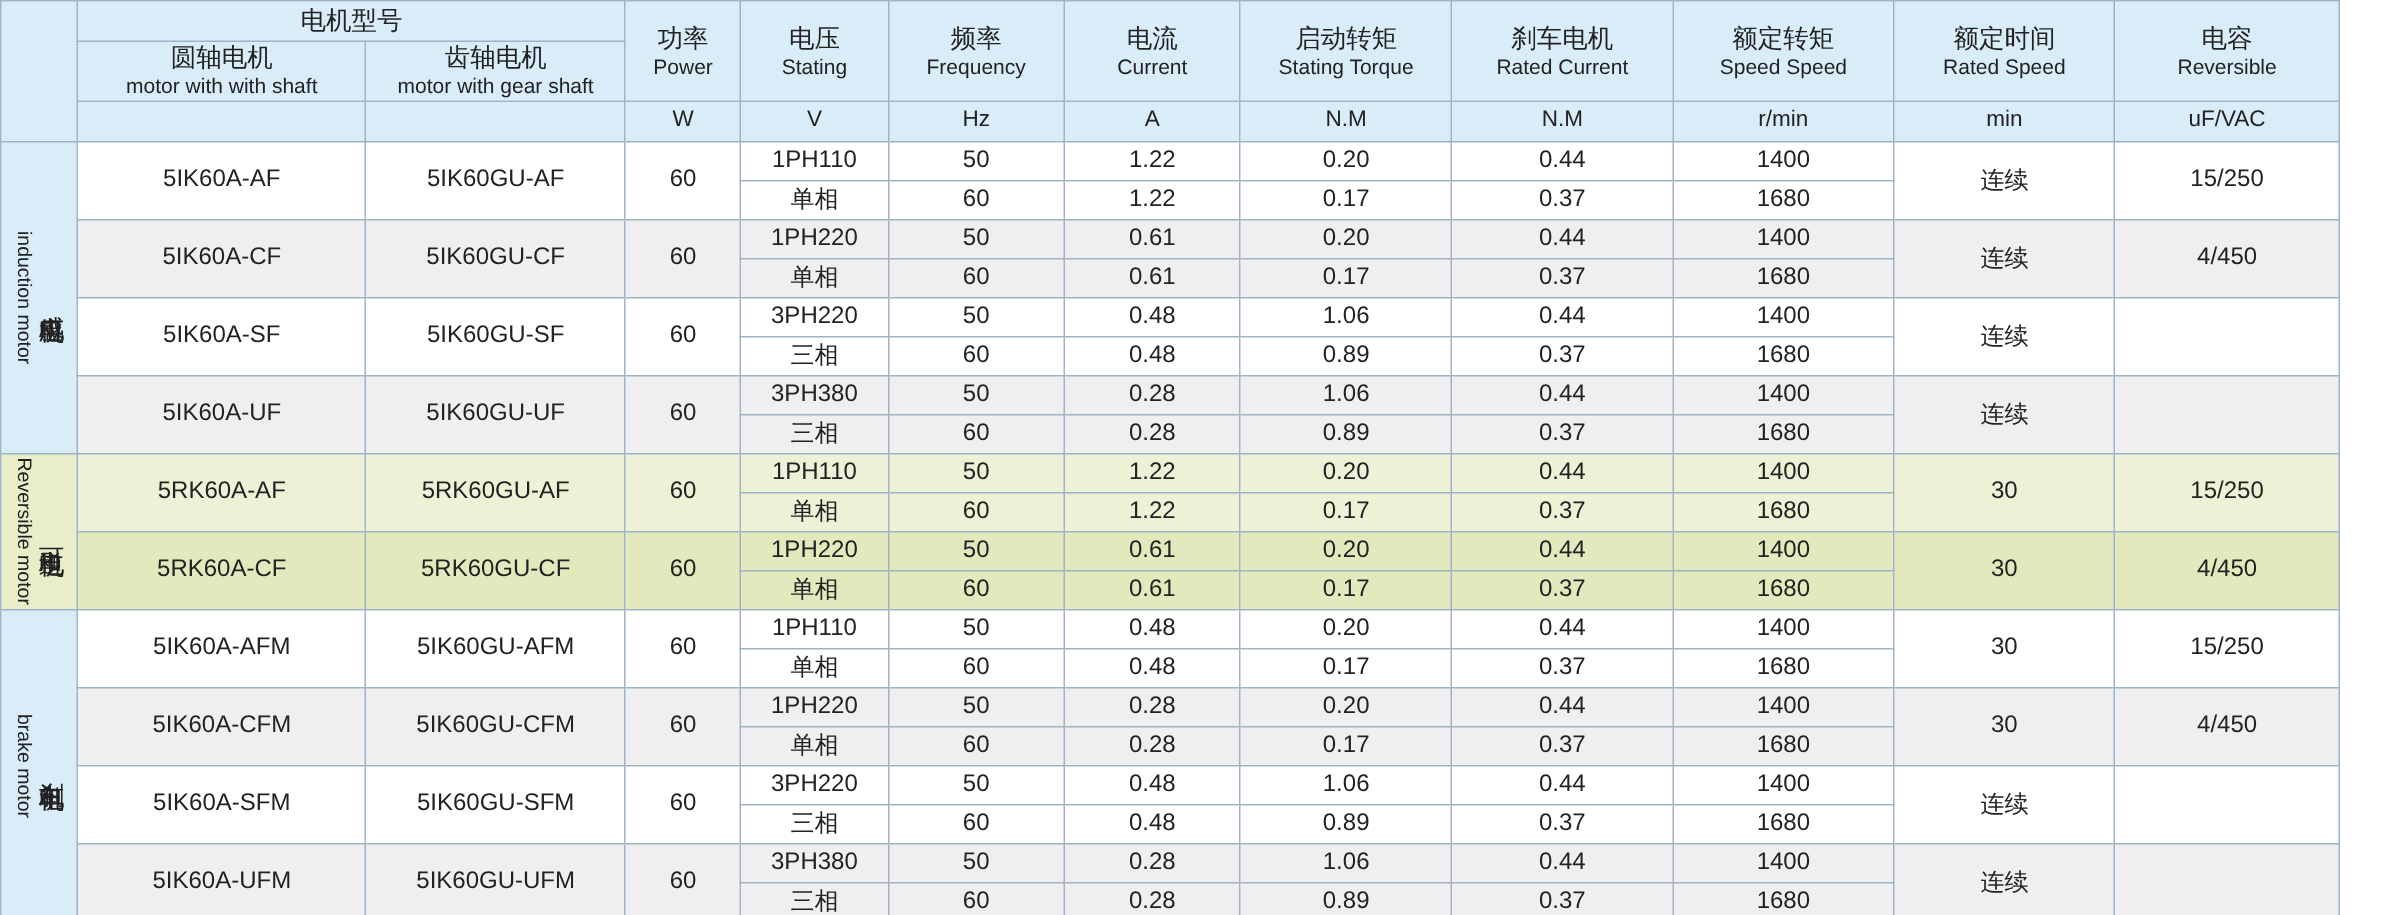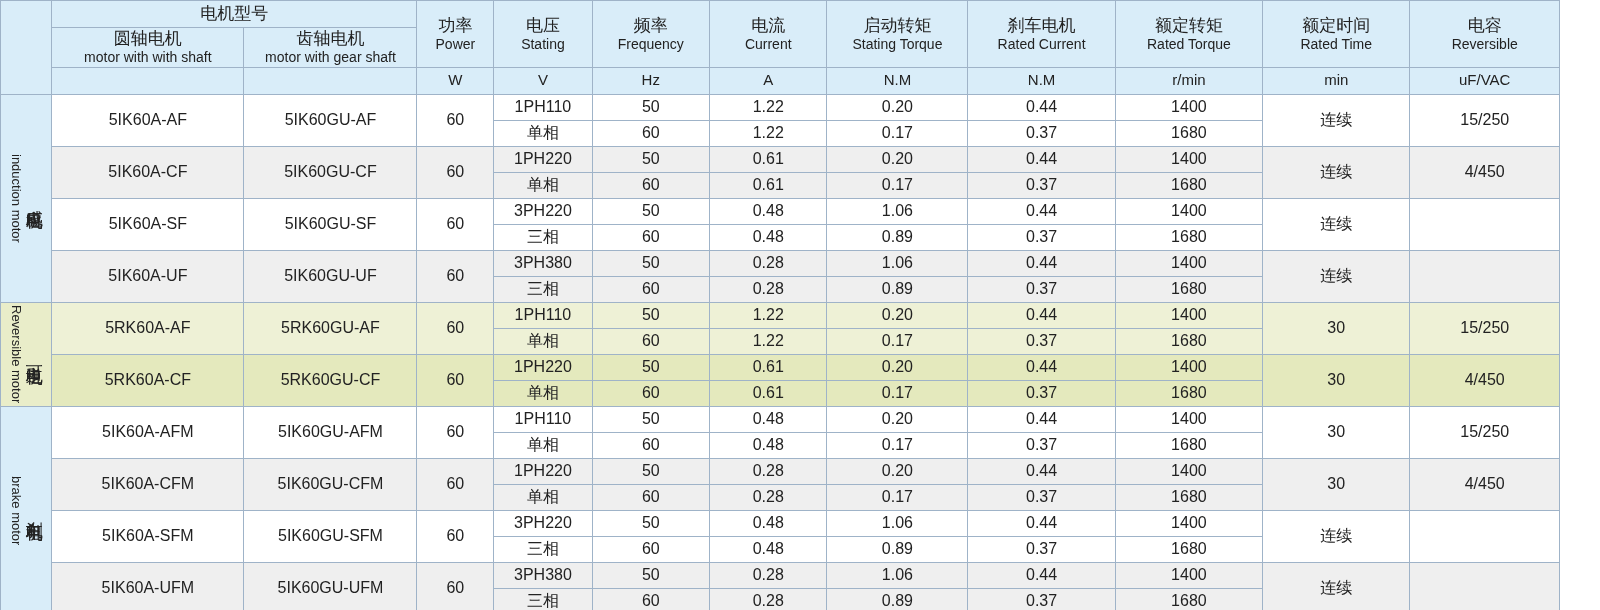--- a/index.html
+++ b/index.html
@@ -131,25 +131,25 @@
       <td rowspan="2">
         <span class="cn">启动转矩</span>
         <span class="en">Stating Torque</span>
       </td>
       <td rowspan="2">
         <span class="cn">刹车电机</span>
         <span class="en">Rated Current</span>
       </td>
       <td rowspan="2">
         <span class="cn">额定转矩</span>
-        <span class="en">Rated Torque</span>
+        <span class="en">Speed Speed</span>
       </td>
       <td rowspan="2">
         <span class="cn">额定时间</span>
-        <span class="en">Rated Time</span>
+        <span class="en">Rated Speed</span>
       </td>
       <td rowspan="2">
         <span class="cn">电容</span>
         <span class="en">Reversible</span>
       </td>
     </tr>
     <tr>
       <td>
         <span class="cn">圆轴电机</span>
         <span class="en">motor with with shaft</span>

